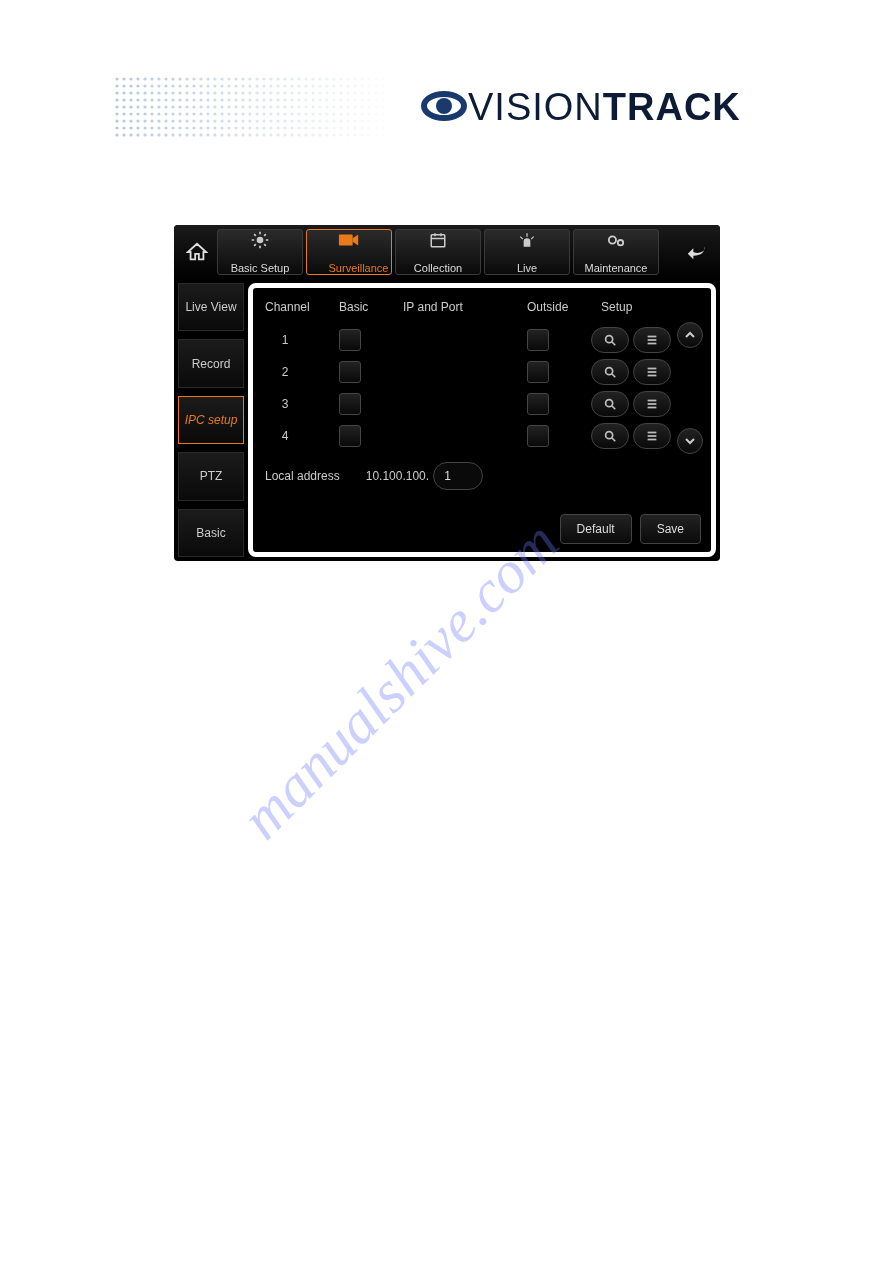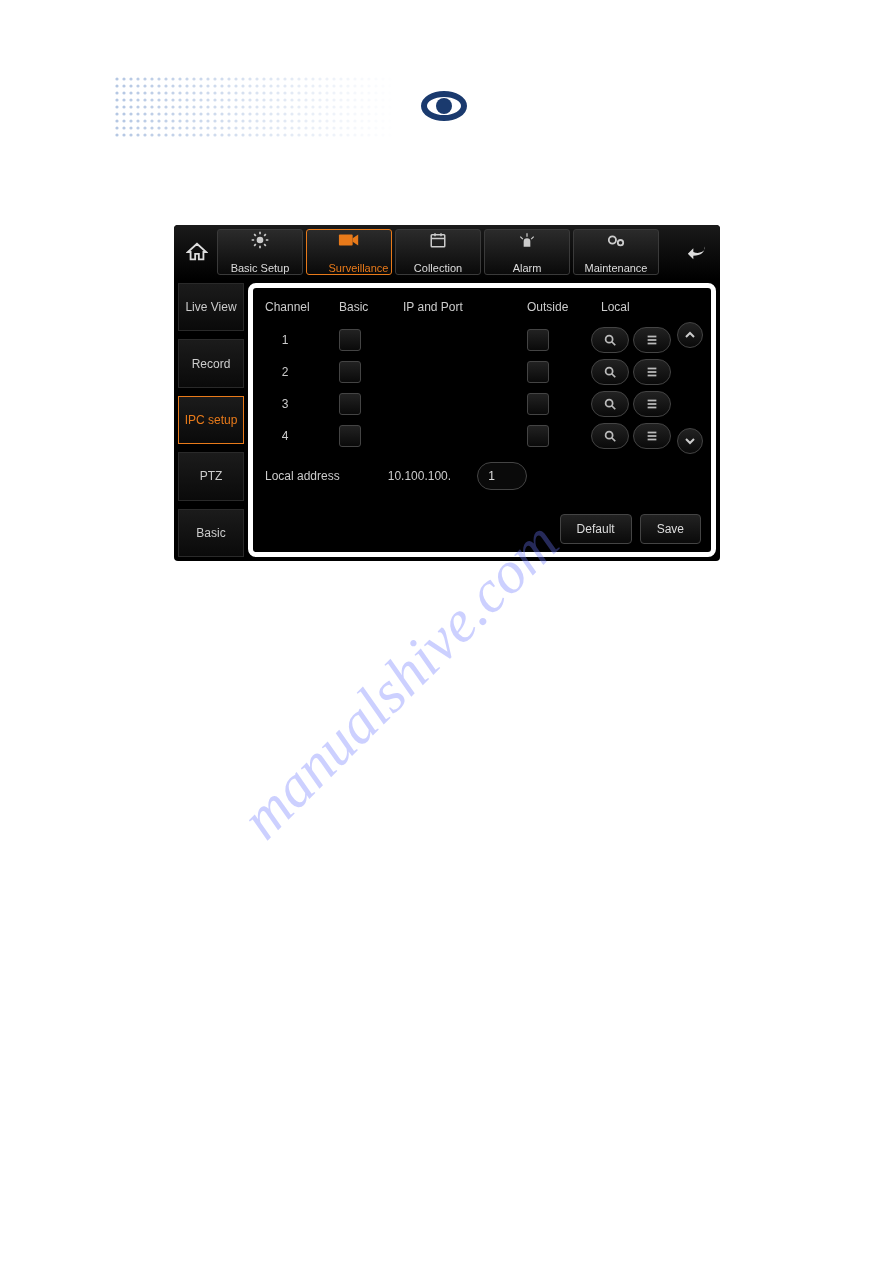--- a/index.html
+++ b/index.html
@@ -30,21 +30,21 @@
     .nav-icon { display: flex; align-items: center; justify-content: center; height: 20px; }
     .nav-label { font-size: 11px; }
 
     .body-area { display: flex; height: calc(100% - 54px); padding: 4px; gap: 4px; }
     .body-area .main-panel { flex: 1; border: 5px solid #ffffff; border-radius: 8px; padding: 8px 10px 8px 4px; position: relative; }
 
     .side-tabs { width: 66px; display: flex; flex-direction: column; gap: 8px; }
     .side-tab { height: 52px; border: 1px solid #2a2a2a; background: linear-gradient(#1b1b1b,#0a0a0a);
                 display: flex; align-items: center; justify-content: center;
                 font-size: 12px; color: #ccc; }
-    .side-tab.active { border: 1px solid #e87a1a; color: #e87a1a; }
+    .side-tab.active { border: 1px solid #e87a1a; color: #e87a1a; font-style: italic; }
 
     .cols-header { display: grid; grid-template-columns: 70px 60px 120px 70px 60px; gap: 4px;
                    font-size: 12px; color: #ccc; padding: 4px 0 10px 8px; }
     .cols-header span { text-align: left; }
 
     .row { display: grid; grid-template-columns: 70px 60px 120px 60px 90px; align-items: center;
            gap: 4px; padding: 3px 0 3px 8px; font-size: 12px; color: #ccc; }
     .chk { width: 22px; height: 22px; border: 1px solid #444; border-radius: 3px;
            background: linear-gradient(#222,#0a0a0a); display: inline-block; }
     .pill { width: 38px; height: 26px; border: 1px solid #444; border-radius: 13px;
@@ -53,21 +53,21 @@
     .pill svg { width: 14px; height: 14px; fill: #bbb; }
     .setup-cell { display: flex; gap: 4px; }
 
     .scroll-btn { position: absolute; right: 8px; width: 26px; height: 26px; border-radius: 50%;
                   border: 1px solid #444; background: linear-gradient(#222,#0a0a0a);
                   display: flex; align-items: center; justify-content: center; }
     .scroll-up { top: 34px; }
     .scroll-down { top: 140px; }
     .scroll-btn svg { width: 12px; height: 12px; fill: #ccc; }
 
-    .local-row { display: flex; align-items: center; gap: 26px; padding: 10px 0 0 8px; font-size: 12px; color: #ccc; }
+    .local-row { display: flex; align-items: center; gap: 4px; padding: 10px 0 0 8px; font-size: 12px; color: #ccc; }
     .addr-input { width: 50px; height: 28px; border: 1px solid #444; border-radius: 14px;
                   background: #0a0a0a; color: #ddd; display: flex; align-items: center;
                   padding-left: 10px; font-size: 12px; }
 
     .footer-btns { position: absolute; right: 10px; bottom: 8px; display: flex; gap: 8px; }
     .btn { padding: 7px 16px; border: 1px solid #444; border-radius: 4px;
            background: linear-gradient(#222,#0a0a0a); color: #ddd; font-size: 12px; }
 
     
     .watermark { position: absolute; top: 400px; left: 120px; width: 560px; height: 560px;
@@ -96,20 +96,23 @@
       <rect width="280" height="62" fill="url(#dp)" mask="url(#fm)"></rect>
     </svg>
   </div>
   <div class="logo-area">
     <span class="eye-icon">
       <svg viewBox="0 0 48 48">
           <ellipse cx="24" cy="24" rx="20" ry="12" fill="none" stroke="#1a3a6e" stroke-width="6"></ellipse>
           <circle cx="24" cy="24" r="8" fill="#1a3a6e"></circle>
         </svg>
     </span>
+    <span class="logo-text">
+      <span class="vision">VISION</span><span class="track">TRACK</span>
+    </span>
   </div>
 </div>
 
 <div class="device-ui">
 
   <div class="top-bar">
     <div class="home-btn">
       <svg width="22" height="22" viewBox="0 0 24 24">
           <path d="M12 3 L2 12 H5 V20 H10 V14 H14 V20 H19 V12 H22 Z" fill="none" stroke="#ddd" stroke-width="2"></path>
         </svg>
@@ -160,21 +163,21 @@
       <span class="nav-icon">
         <svg width="20" height="18" viewBox="0 0 24 20">
             <path d="M8 18 H16 V12 A4 4 0 0 0 8 12 Z" fill="#ccc"></path>
             <g stroke="#ccc" stroke-width="1.5">
               <line x1="12" y1="2" x2="12" y2="6"></line>
               <line x1="4" y1="6" x2="7" y2="9"></line>
               <line x1="20" y1="6" x2="17" y2="9"></line>
             </g>
           </svg>
       </span>
-      <span class="nav-label">Alarm</span>
+      <span class="nav-label">Live</span>
     </div>
 
     <div class="nav-tab">
       <span class="nav-icon">
         <svg width="22" height="18" viewBox="0 0 24 20">
             <circle cx="8" cy="10" r="4" fill="none" stroke="#ccc" stroke-width="2"></circle>
             <circle cx="17" cy="13" r="3" fill="none" stroke="#ccc" stroke-width="2"></circle>
           </svg>
       </span>
       <span class="nav-label">Maintenance</span>
@@ -206,21 +209,21 @@
           <span>Basic</span>
         </div>
     </div>
 
     <div class="main-panel">
       <div class="cols-header">
         <span>Channel</span>
         <span>Basic</span>
         <span>IP and Port</span>
         <span>Outside</span>
-        <span>Local</span>
+        <span>Setup</span>
       </div>
 
       <div class="scroll-btn scroll-up">
         <svg viewBox="0 0 12 12">
             <path d="M2 8 L6 4 L10 8" fill="none" stroke="#ccc" stroke-width="2"></path>
           </svg>
       </div>
 
       <div id="rows-container">
           <div class="row">

